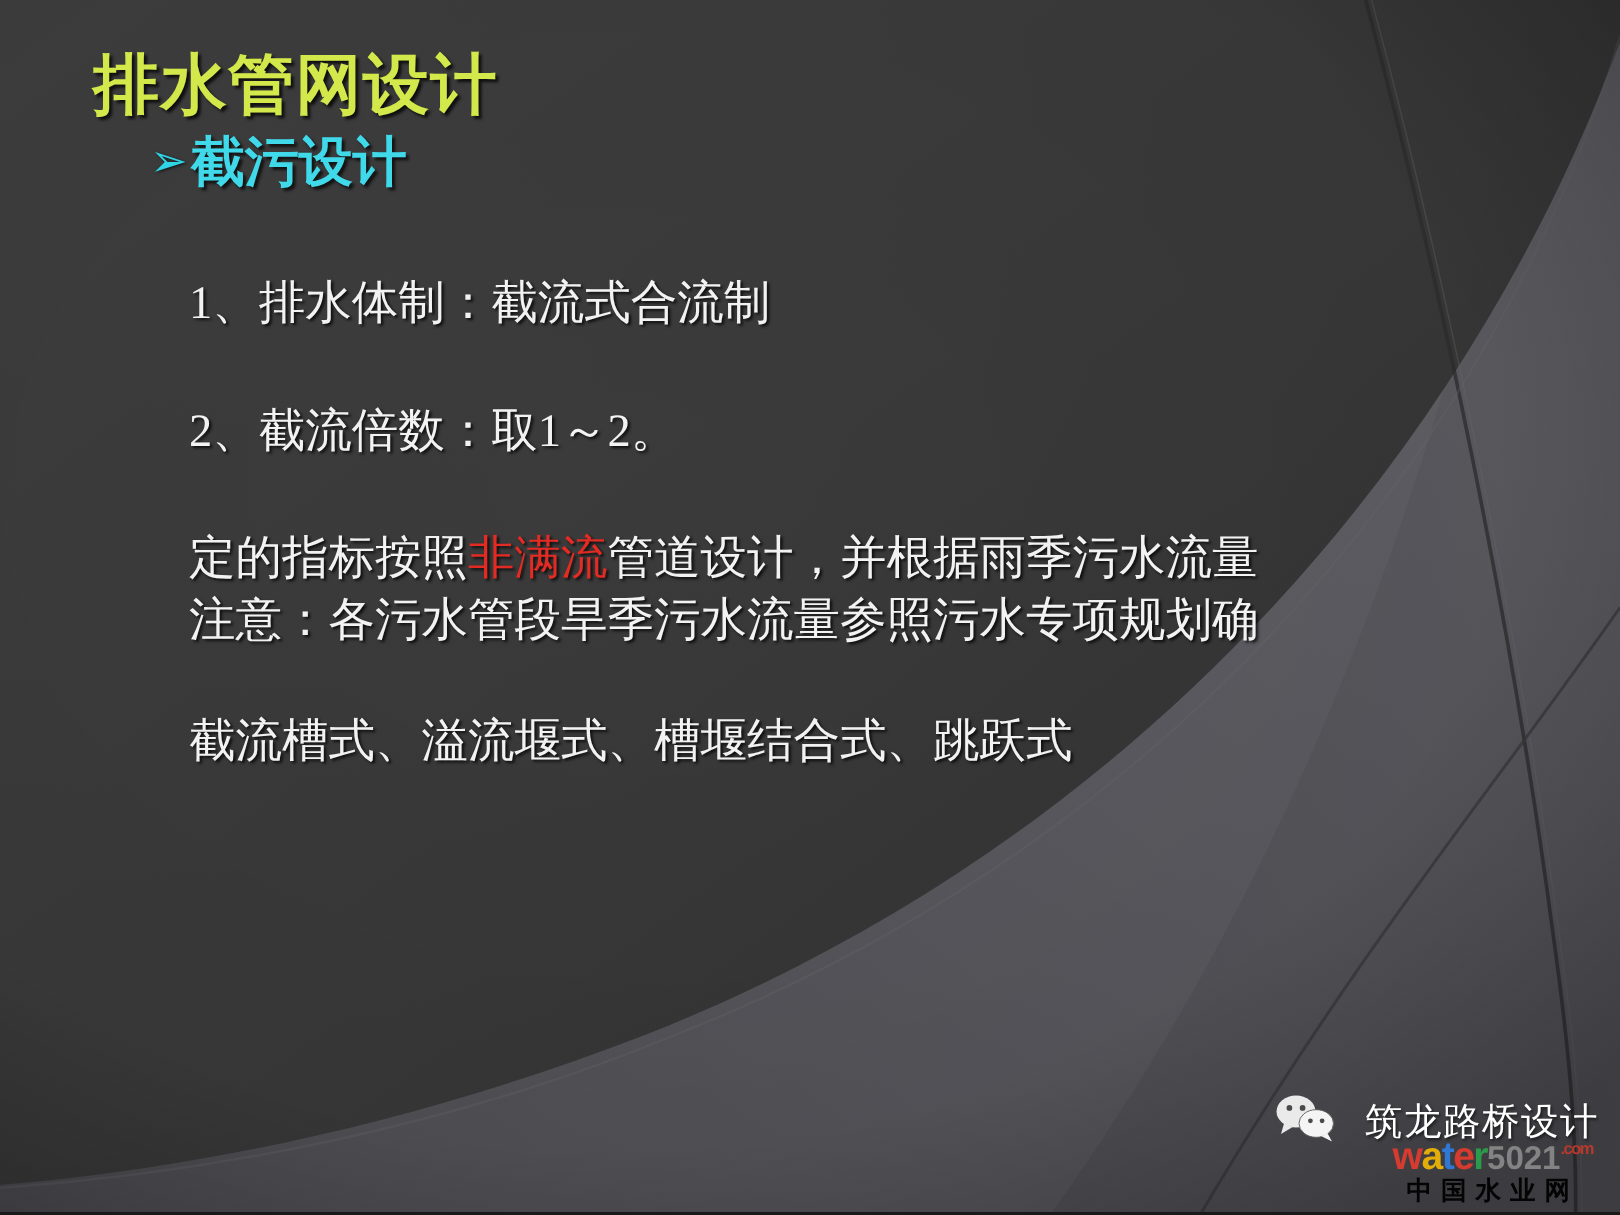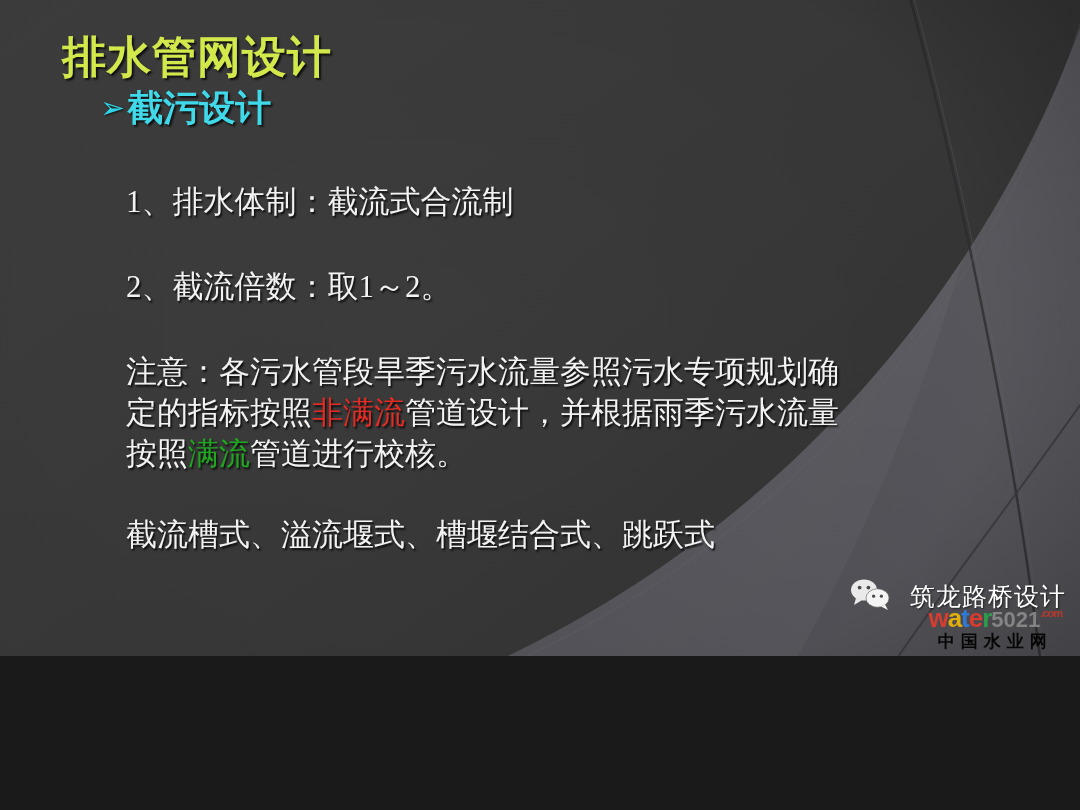--- a/index.html
+++ b/index.html
@@ -7,21 +7,21 @@
     padding: 0;
     background: #1a1a1a;
   }
   body {
     font-family: "Liberation Serif", "DejaVu Serif", serif;
   }
 
   #slide {
     position: relative;
     width: 1080px;
-    height: 656px;
+    height: 808px;
     overflow: hidden;
     background: #3b3b3b;
     text-decoration: underline;
   }
 
   
   .bg-layer {
     position: absolute;
     inset: 0;
     pointer-events: none;
@@ -213,25 +213,24 @@
     <p class="para">1、排水体制：截流式合流制</p>
 
     <div class="gap-lg"></div>
 
     <p class="para">2、截流倍数：取1～2。</p>
 
     <div class="gap-lg"></div>
 
     <div class="para-block">
 
+      <p class="line"><span>定的指标按照</span><span class="hl-red">非满流</span><span>管道设计，并根据雨季污水流量</span></p>
+
       <p class="line">注意：各污水管段旱季污水流量参照污水专项规划确</p>
 
-      <p class="line"><span>定的指标按照</span><span class="hl-red">非满流</span><span>管道设计，并根据雨季污水流量</span></p>
-
-      <p class="line"><span>按照</span><span class="hl-green">满流</span><span>管道进行校核。</span></p>
     </div>
 
     <div class="gap-md"></div>
 
     <div class="para-block">
       <p class="line">截流槽式、溢流堰式、槽堰结合式、跳跃式</p>
     </div>
   </div>
 
   <div class="footer">

